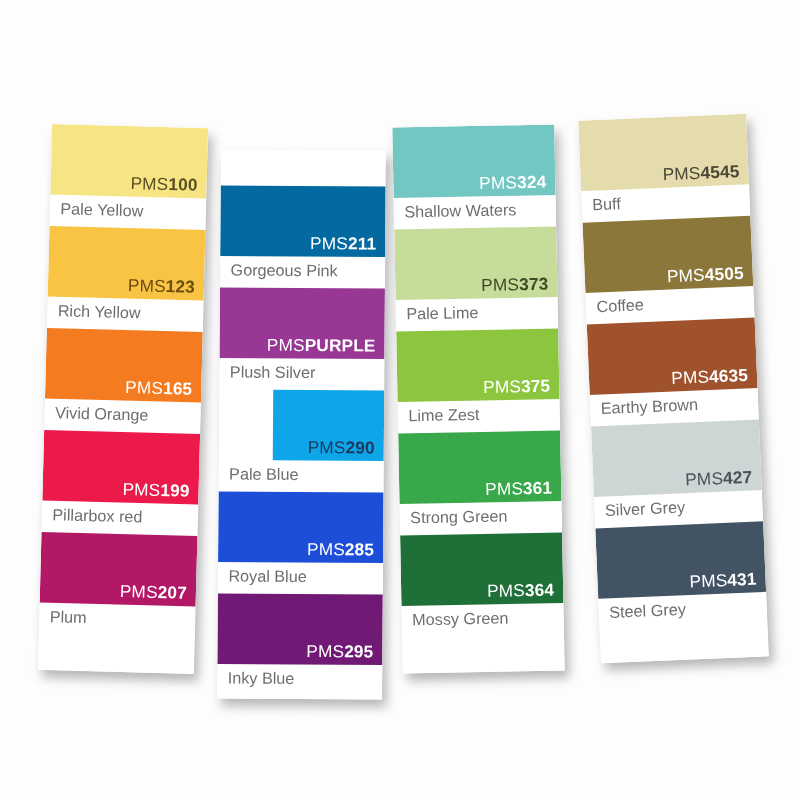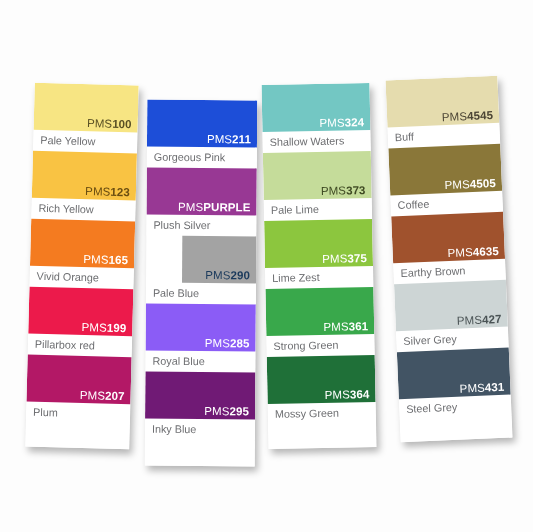--- a/index.html
+++ b/index.html
@@ -88,39 +88,39 @@
       </div>
       <div class="swatch" style="height: 47px; background: rgb(179, 24, 102);">
         <div class="code" style="color: rgb(255, 255, 255);"><span class="pfx">PMS</span><span class="num">207</span></div>
       </div>
       <div class="nameStrip" style="height: 21px;">
         <span>Plum</span>
       </div>
       <div class="tail" style="flex: 1 1 0%; height: 60px;"></div>
     </div>
   <div class="card" id="card-pinkblue">
-      <div class="swatch" style="height: 47px; background: #1d4ed8;">
+      <div class="swatch" style="height: 47px; background: #0369a1; margin-top: 24px;">
         <div class="code" style="color: rgb(255, 255, 255);"><span class="pfx">PMS</span><span class="num">211</span></div>
       </div>
       <div class="nameStrip" style="height: 21px; text-align: right;">
         <span>Gorgeous Pink</span>
       </div>
       <div class="swatch" style="height: 47px; background: rgb(152, 56, 148);">
         <div class="code" style="color: rgb(255, 255, 255);"><span class="pfx">PMS</span><span class="num">PURPLE</span></div>
       </div>
       <div class="nameStrip" style="height: 21px;">
         <span>Plush Silver</span>
       </div>
-      <div class="swatch" style="height: 47px; background: #a3a3a3; margin-left: 36px;">
+      <div class="swatch" style="height: 47px; background: #0ea5e9; margin-left: 36px;">
         <div class="code" style="color: rgb(27, 58, 92);"><span class="pfx">PMS</span><span class="num">290</span></div>
       </div>
       <div class="nameStrip" style="height: 21px; text-align: right;">
         <span>Pale Blue</span>
       </div>
-      <div class="swatch" style="height: 47px; background: #8b5cf6;">
+      <div class="swatch" style="height: 47px; background: #1d4ed8;">
         <div class="code" style="color: rgb(255, 255, 255);"><span class="pfx">PMS</span><span class="num">285</span></div>
       </div>
       <div class="nameStrip" style="height: 21px;">
         <span>Royal Blue</span>
       </div>
       <div class="swatch" style="height: 47px; background: #701a75;">
         <div class="code" style="color: rgb(255, 255, 255);"><span class="pfx">PMS</span><span class="num">295</span></div>
       </div>
       <div class="nameStrip" style="height: 21px;">
         <span>Inky Blue</span>

